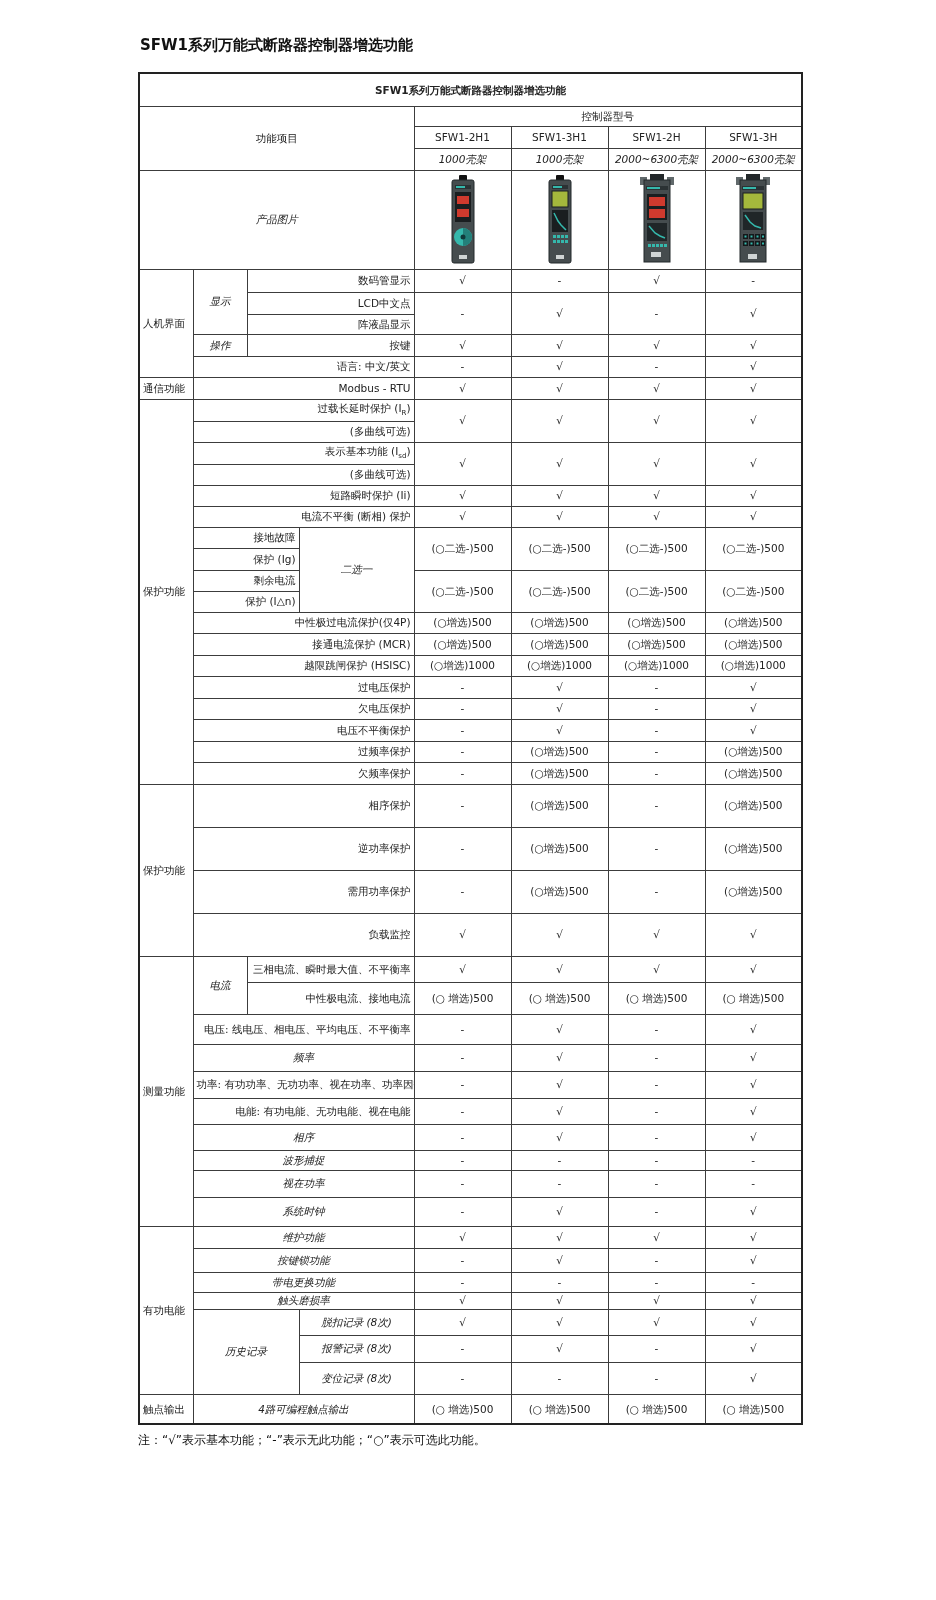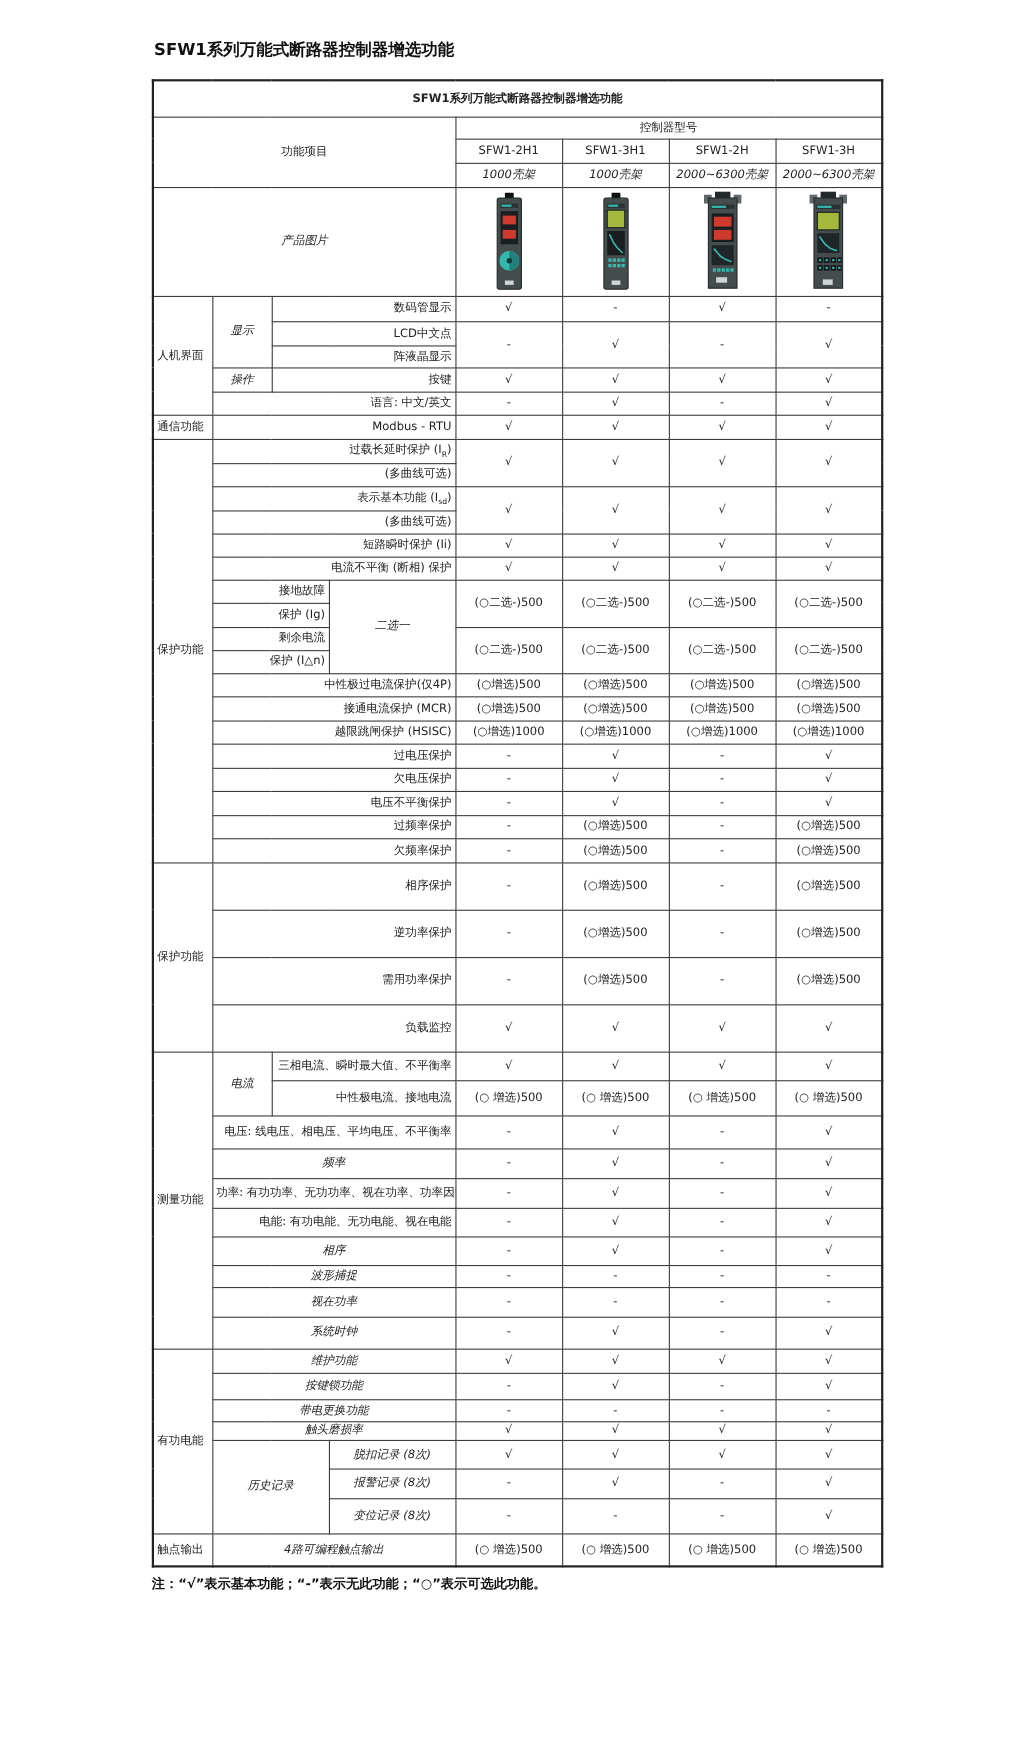--- a/index.html
+++ b/index.html
@@ -10,21 +10,21 @@
   table.main{border-collapse:collapse;table-layout:fixed;width:663px;border:2px solid #222;}
   table.main td{border:1px solid #3c3c3c;font-size:10.5px;line-height:1.15;
        padding:1px 3px;white-space:nowrap;overflow:hidden;vertical-align:middle;color:#222;}
   td.c{text-align:center;font-style:italic;}
   td.l{text-align:right;padding-left:6px;}
   td.hd{font-weight:normal;text-align:center;}
   td.val{text-align:center;font-size:10.5px;}
   td.cat{}
   .tbl-title{font-weight:bold;font-size:13px;text-align:center;}
   sub{font-size:7px;}
-  .note{position:absolute;left:138px;top:1432px;font-size:12px;color:#111;font-weight:700;}
+  .note{position:absolute;left:138px;top:1432px;font-size:12px;color:#111;font-weight:400;}
   
   .imgcell{vertical-align:middle;}
   .devbox{display:flex;justify-content:center;align-items:center;height:96px;}
   svg{display:block;}
 </style>
 </head>
 <body>
 
 <div class="page-title">SFW1系列万能式断路器控制器增选功能</div>
 

